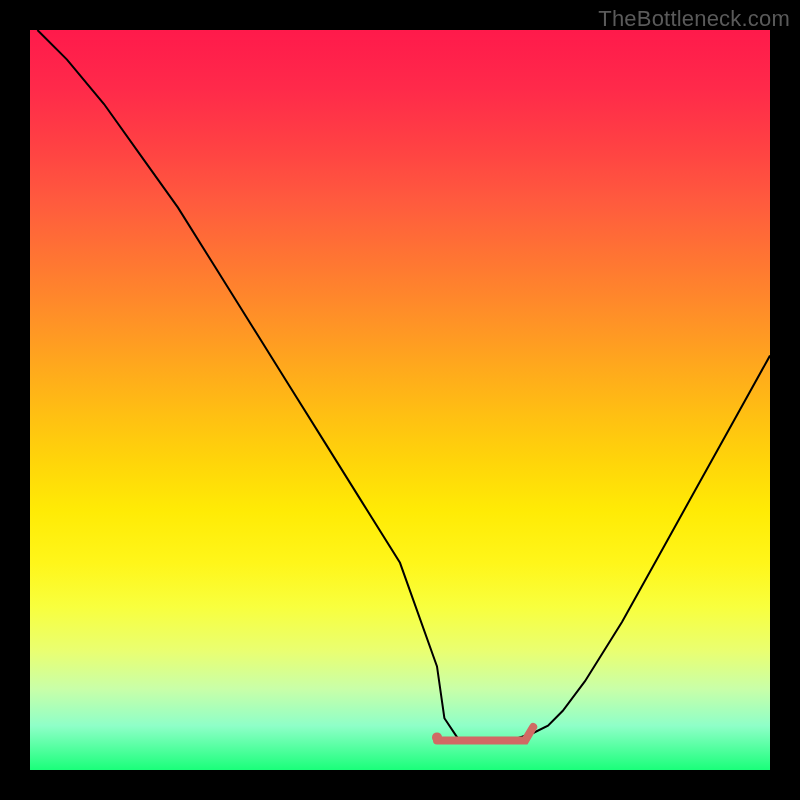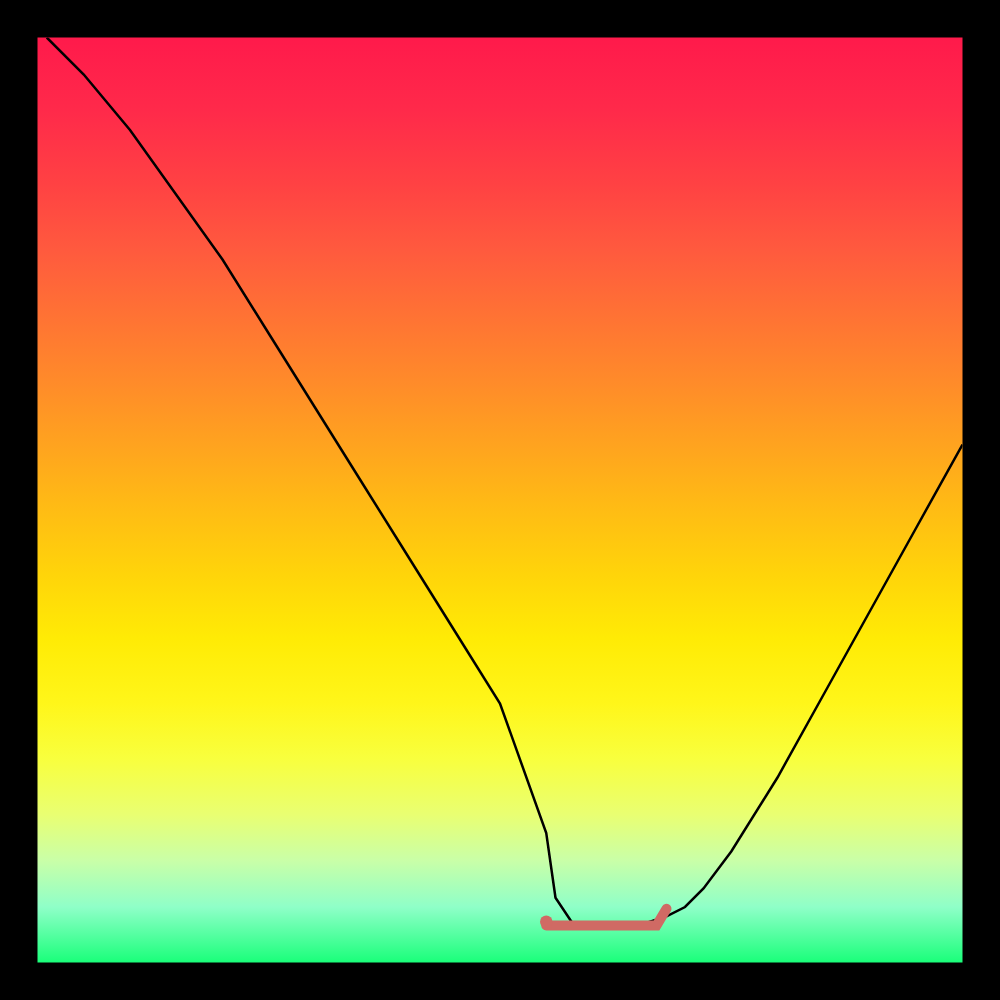--- a/index.html
+++ b/index.html
@@ -46,20 +46,21 @@
   }
   svg.overlay {
     position: absolute;
     left: 0; top: 0; width: 100%; height: 100%;
   }
 </style>
 </head>
 <body>
 
 <div class="wrap">
+  <div class="watermark">TheBottleneck.com</div>
 
   <div class="plot-area">
     <div class="gradient-fill"></div>
     <svg class="overlay" viewBox="0 0 740 740" preserveAspectRatio="none">
       <path id="curve-path" fill="none" stroke="#000000" stroke-width="2" d="M7.4 0.0 L37.0 29.6 L74.0 74.0 L111.0 125.8 L148.0 177.6 L185.0 236.8 L222.0 296.0 L259.0 355.2 L296.0 414.4 L333.0 473.6 L370.0 532.8 L407.0 636.4 L414.4 688.2 L429.2 710.4 L444.0 710.4 L458.8 710.4 L481.0 710.4 L503.2 703.0 L518.0 695.6 L532.8 680.8 L555.0 651.2 L592.0 592.0 L629.0 525.4 L666.0 458.8 L703.0 392.2 L740.0 325.6"></path>
       <path id="marker-segment" fill="none" stroke="#d06a64" stroke-width="8" stroke-linecap="round" d="M407.00000000000006 710.4 L455.1 710.4 L495.20000000000005 710.4 L503.20000000000005 697"></path>
       <circle id="marker-dot" fill="#d06a64" cx="407.00000000000006" cy="707.4" r="5"></circle>
     </svg>
   </div>
 </div>

